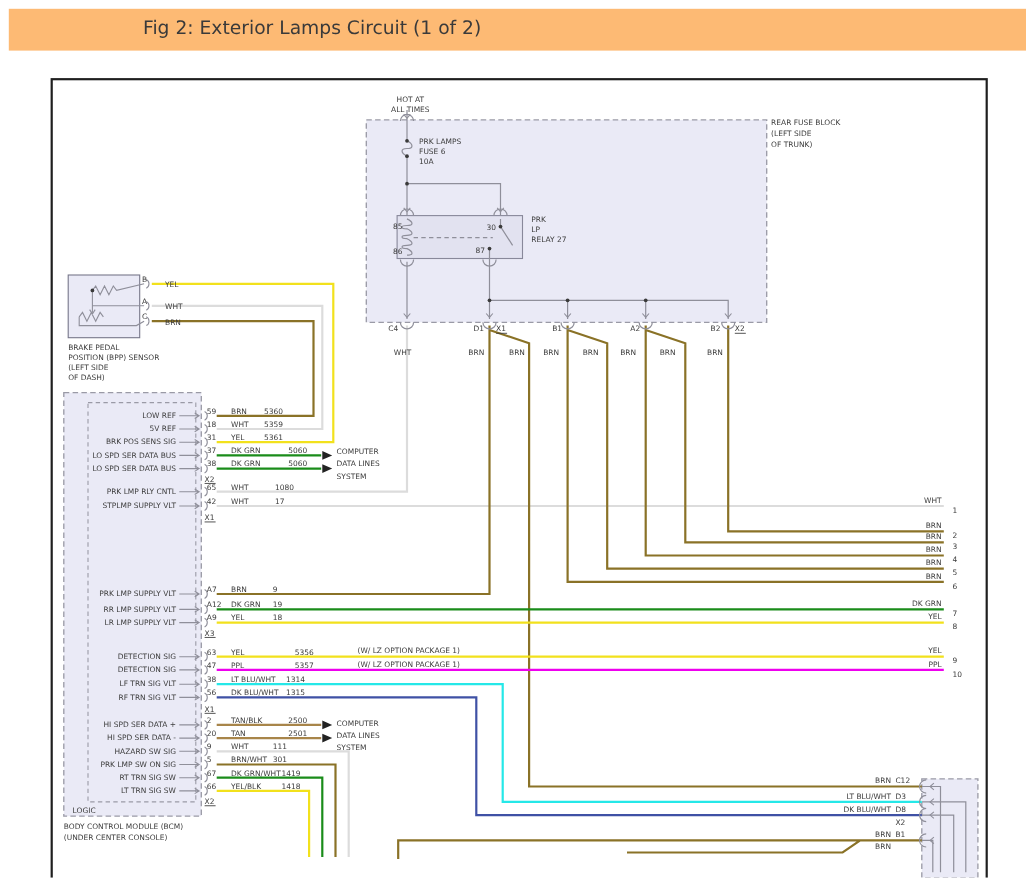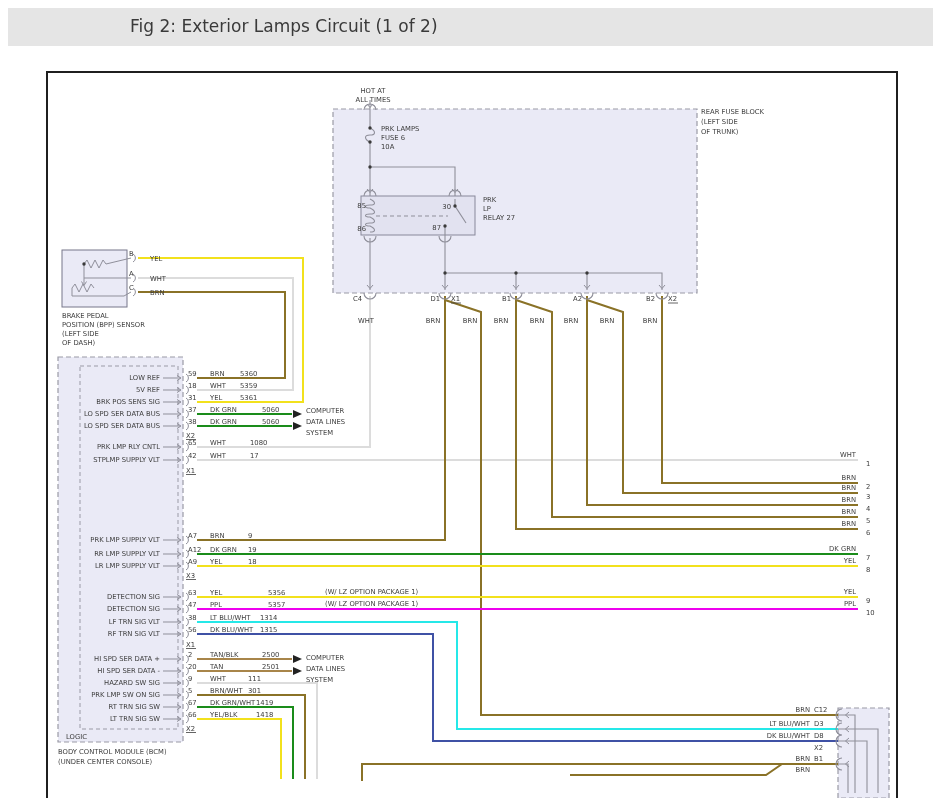--- a/index.html
+++ b/index.html
@@ -1,18 +1,18 @@
 <!DOCTYPE html>
 <html><head>
 <meta charset="utf-8">
 <style>
   html,body{margin:0;padding:0;background:#ffffff;width:933px;height:798px;overflow:hidden;
     font-family:"DejaVu Sans",sans-serif;}
   .page{position:relative;width:933px;height:798px;background:#ffffff;}
-  .title-bar{position:absolute;left:8px;top:8px;right:0;height:38px;background:#e5e5e5;}
+  .title-bar{position:absolute;left:8px;top:8px;right:0;height:38px;background:#fdba74;}
   .title{position:absolute;left:122px;top:8px;font-size:17px;color:#3a3a3a;
     font-family:"DejaVu Sans",sans-serif;}
   svg{position:absolute;left:0;top:0;}
   .t{font-size:6.8px;fill:#3c3c3c;font-family:"DejaVu Sans",sans-serif;}
   .e{text-anchor:end;}
   .m{text-anchor:middle;}
 </style>
 </head>
 <body>
 

